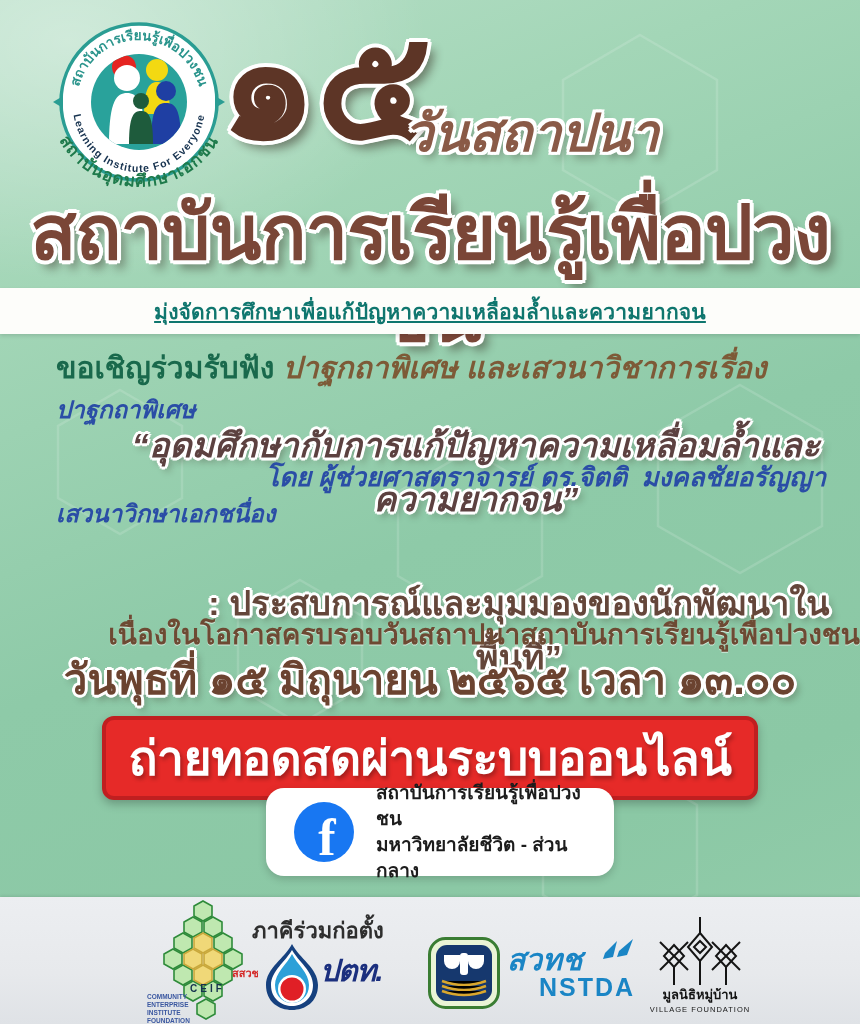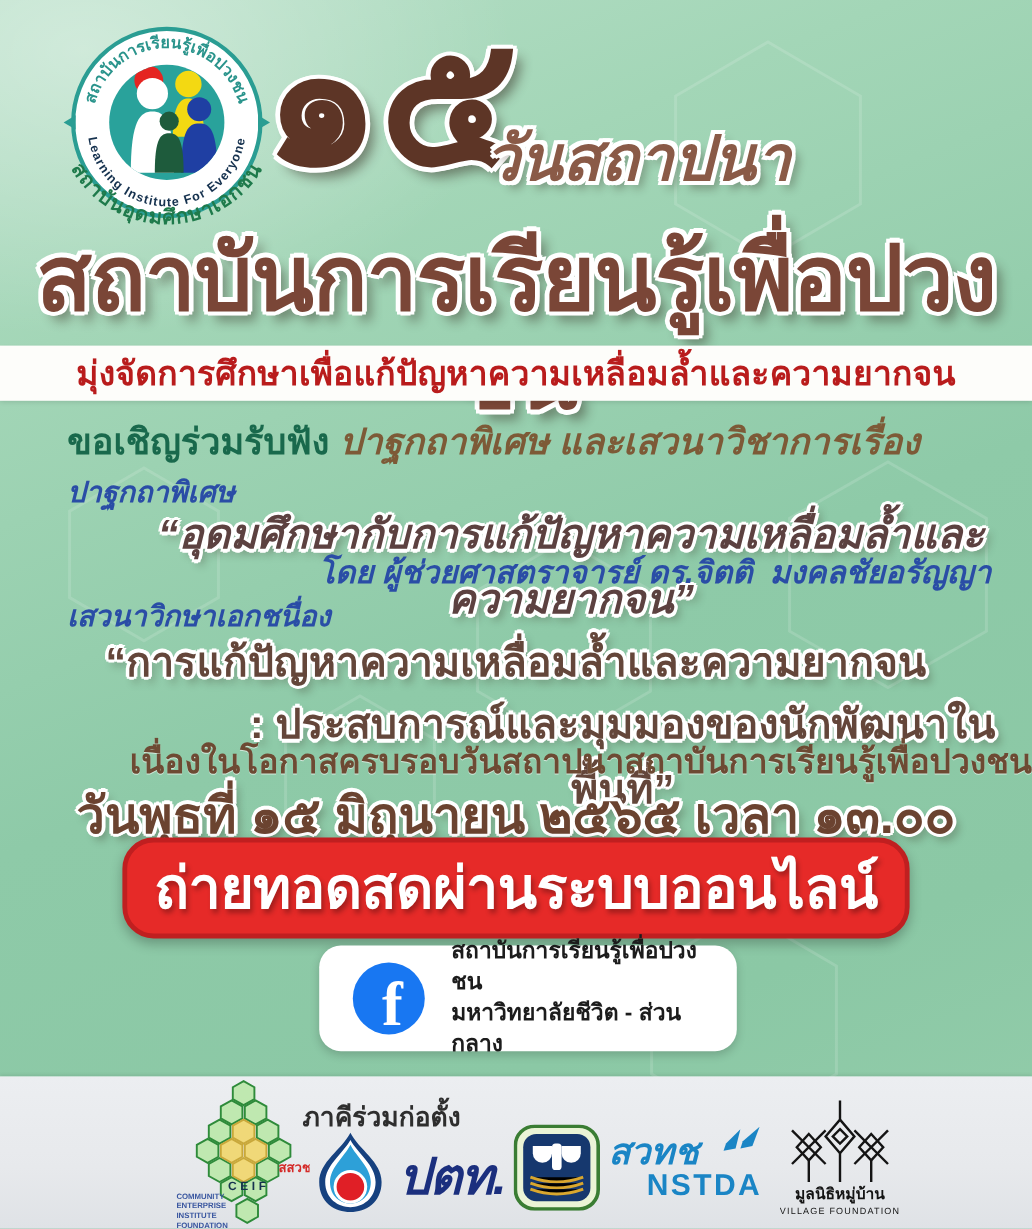--- a/index.html
+++ b/index.html
@@ -40,21 +40,21 @@
     font-size:76px; line-height:1.08; font-weight:bold; color:#7a4637;
     letter-spacing:-1px;
     text-shadow:-3px -3px 0 #fff,3px -3px 0 #fff,-3px 3px 0 #fff,3px 3px 0 #fff,
       -4px 0 0 #fff,4px 0 0 #fff,0 -4px 0 #fff,0 4px 0 #fff, 7px 8px 10px rgba(40,25,15,.45);
   }
   .tagline-band{
     position:absolute; left:0; top:288px; width:100%; height:46px;
     background:#fdfdfa; box-shadow:0 2px 4px rgba(0,0,0,.12);
     display:flex; align-items:center; justify-content:center;
   }
-  .tagline-band span{ font-size:28px; font-weight:bold; color:#b91c1c; letter-spacing:.2px; }
+  .tagline-band span{ font-size:21px; font-weight:bold; color:#0f766e; letter-spacing:.2px;text-decoration:underline; }
 
   
   .invite-line{ position:absolute; left:56px; top:344px; font-size:30px; font-weight:bold; }
   .invite-line .g{ color:#19694c; }
   .invite-line .b{ color:#7d5a37; font-style:italic; }
 
   .lbl-blue{ position:absolute; font-size:24px; font-weight:bold; font-style:italic; color:#2a4da6; }
   .keynote-label{ left:56px; top:390px; }
   .forum-label{ left:56px; top:494px; }
 
@@ -80,22 +80,22 @@
   }
   .occasion2{
     position:absolute; left:0; top:646px; width:100%; text-align:center;
     font-size:42px; font-weight:bold; color:#6b4330;
     text-shadow:-2px -2px 0 #fff,2px -2px 0 #fff,-2px 2px 0 #fff,2px 2px 0 #fff,
       -3px 0 0 #fff,3px 0 0 #fff,0 -3px 0 #fff,0 3px 0 #fff, 4px 5px 7px rgba(40,25,15,.35);
   }
 
   
   .live-btn{
-    position:absolute; left:102px; top:698px; width:656px; height:84px;
-    background:#e62a28; border:4px solid #c01f20; border-radius:26px;
+    position:absolute; left:102px; top:716px; width:656px; height:84px;
+    background:#e62a28; border:4px solid #c01f20; border-radius:12px;
     display:flex; align-items:center; justify-content:center; cursor:pointer;
     box-shadow:0 4px 10px rgba(0,0,0,.25);
   }
   .live-btn span{
     font-size:48px; font-weight:bold; color:#fff; letter-spacing:-.5px;
     text-shadow:2px 3px 4px rgba(0,0,0,.3);
   }
 
   
   .fb-card{
@@ -110,21 +110,21 @@
   .fb-f{ color:#fff; font-size:52px; font-weight:bold; font-family:"Liberation Serif", serif; line-height:.92; transform:translateX(3px); }
   .fb-text{ margin-left:22px; font-size:19px; line-height:1.38; color:#1c1c1c; font-weight:bold; }
 
   
   .footer{
     position:absolute; left:0; top:897px; width:100%; height:127px;
     background:linear-gradient(180deg,#eceef1 0%, #e7e9ec 60%, #dfe2e6 100%);
     box-shadow:0 -1px 3px rgba(0,0,0,.1);
   }
   .partners-label{ position:absolute; left:252px; top:16px; font-size:22px; font-weight:bold; color:#2e2e2e; }
-  .ptt-word{ position:absolute; left:332px; top:50px; font-size:42px; font-weight:bold; font-style:italic; color:#1b2f7e; letter-spacing:-1px; }
+  .ptt-word{ position:absolute; left:320px; top:50px; font-size:30px; font-weight:bold; font-style:italic; color:#1b2f7e; letter-spacing:-1px; }
   .nstda-pos{ position:absolute; left:505px; top:42px; }
   .baac-pos{ position:absolute; left:428px; top:40px; }
   .village-pos{ position:absolute; left:650px; top:18px; }
   .ceif-pos{ position:absolute; left:146px; top:2px; }
   .pttflame-pos{ position:absolute; left:256px; top:46px; }
 </style>
 </head>
 <body>
 
 <div class="poster">
@@ -195,21 +195,20 @@
 
   <div class="invite-line">
     <span class="g">ขอเชิญร่วมรับฟัง </span><span class="b">ปาฐกถาพิเศษ และเสวนาวิชาการเรื่อง</span>
   </div>
 
   <div class="lbl-blue keynote-label">ปาฐกถาพิเศษ</div>
   <div class="quote keynote-title">“อุดมศึกษากับการแก้ปัญหาความเหลื่อมล้ำและความยากจน”</div>
   <div class="speaker">โดย ผู้ช่วยศาสตราจารย์ ดร.จิตติ  มงคลชัยอรัญญา</div>
 
   <div class="lbl-blue forum-label">เสวนาวิกษาเอกชนื่อง</div>
-  <div class="quote forum-line1">“การแก้ปัญหาความเหลื่อมล้ำและความยากจน</div>
   <div class="quote forum-line2">: ประสบการณ์และมุมมองของนักพัฒนาในพื้นที่”</div>
 
   <div class="occasion1">เนื่องในโอกาสครบรอบวันสถาปนาสถาบันการเรียนรู้เพื่อปวงชน</div>
   <div class="occasion2">วันพุธที่ ๑๕ มิถุนายน ๒๕๖๕ เวลา ๑๓.๐๐ น.เป็นต้นไป</div>
 
   <div class="live-btn">
     <span>ถ่ายทอดสดผ่านระบบออนไลน์</span>
   </div>
 
   <div class="fb-card">

